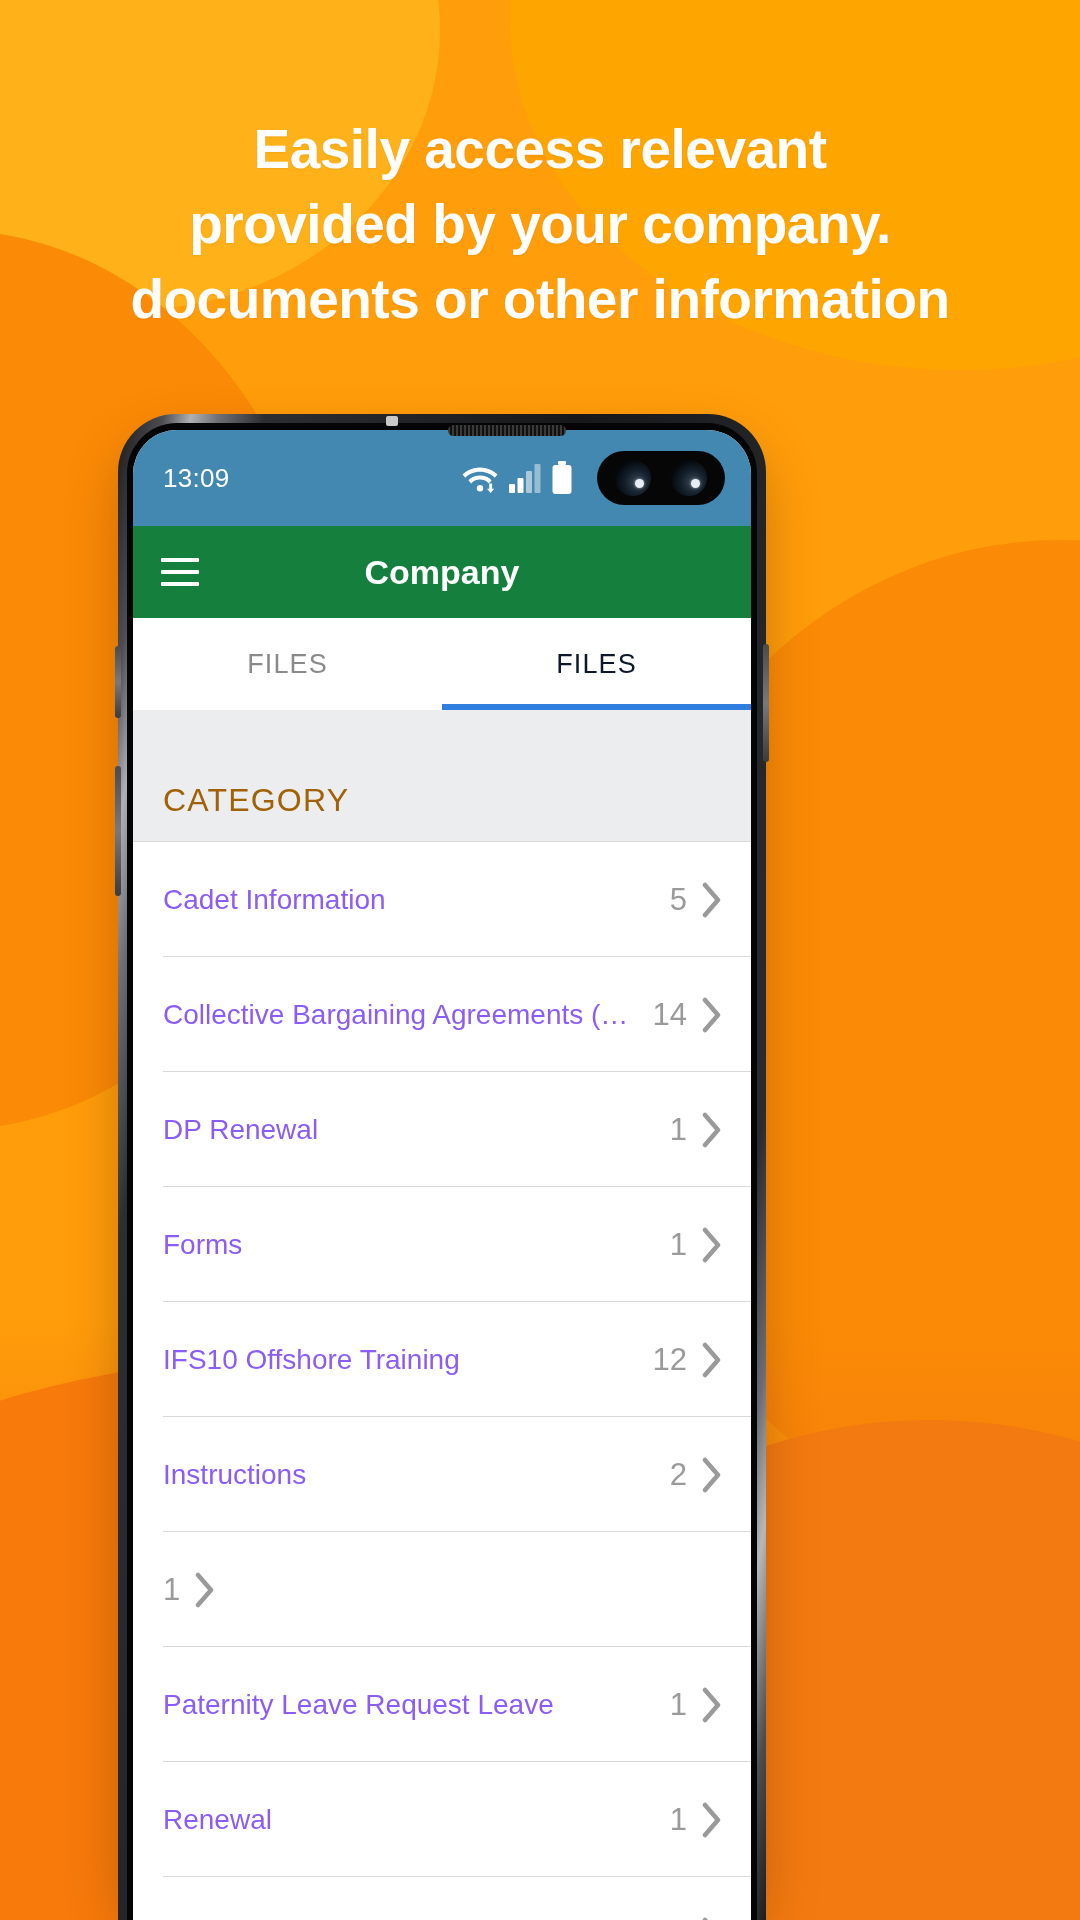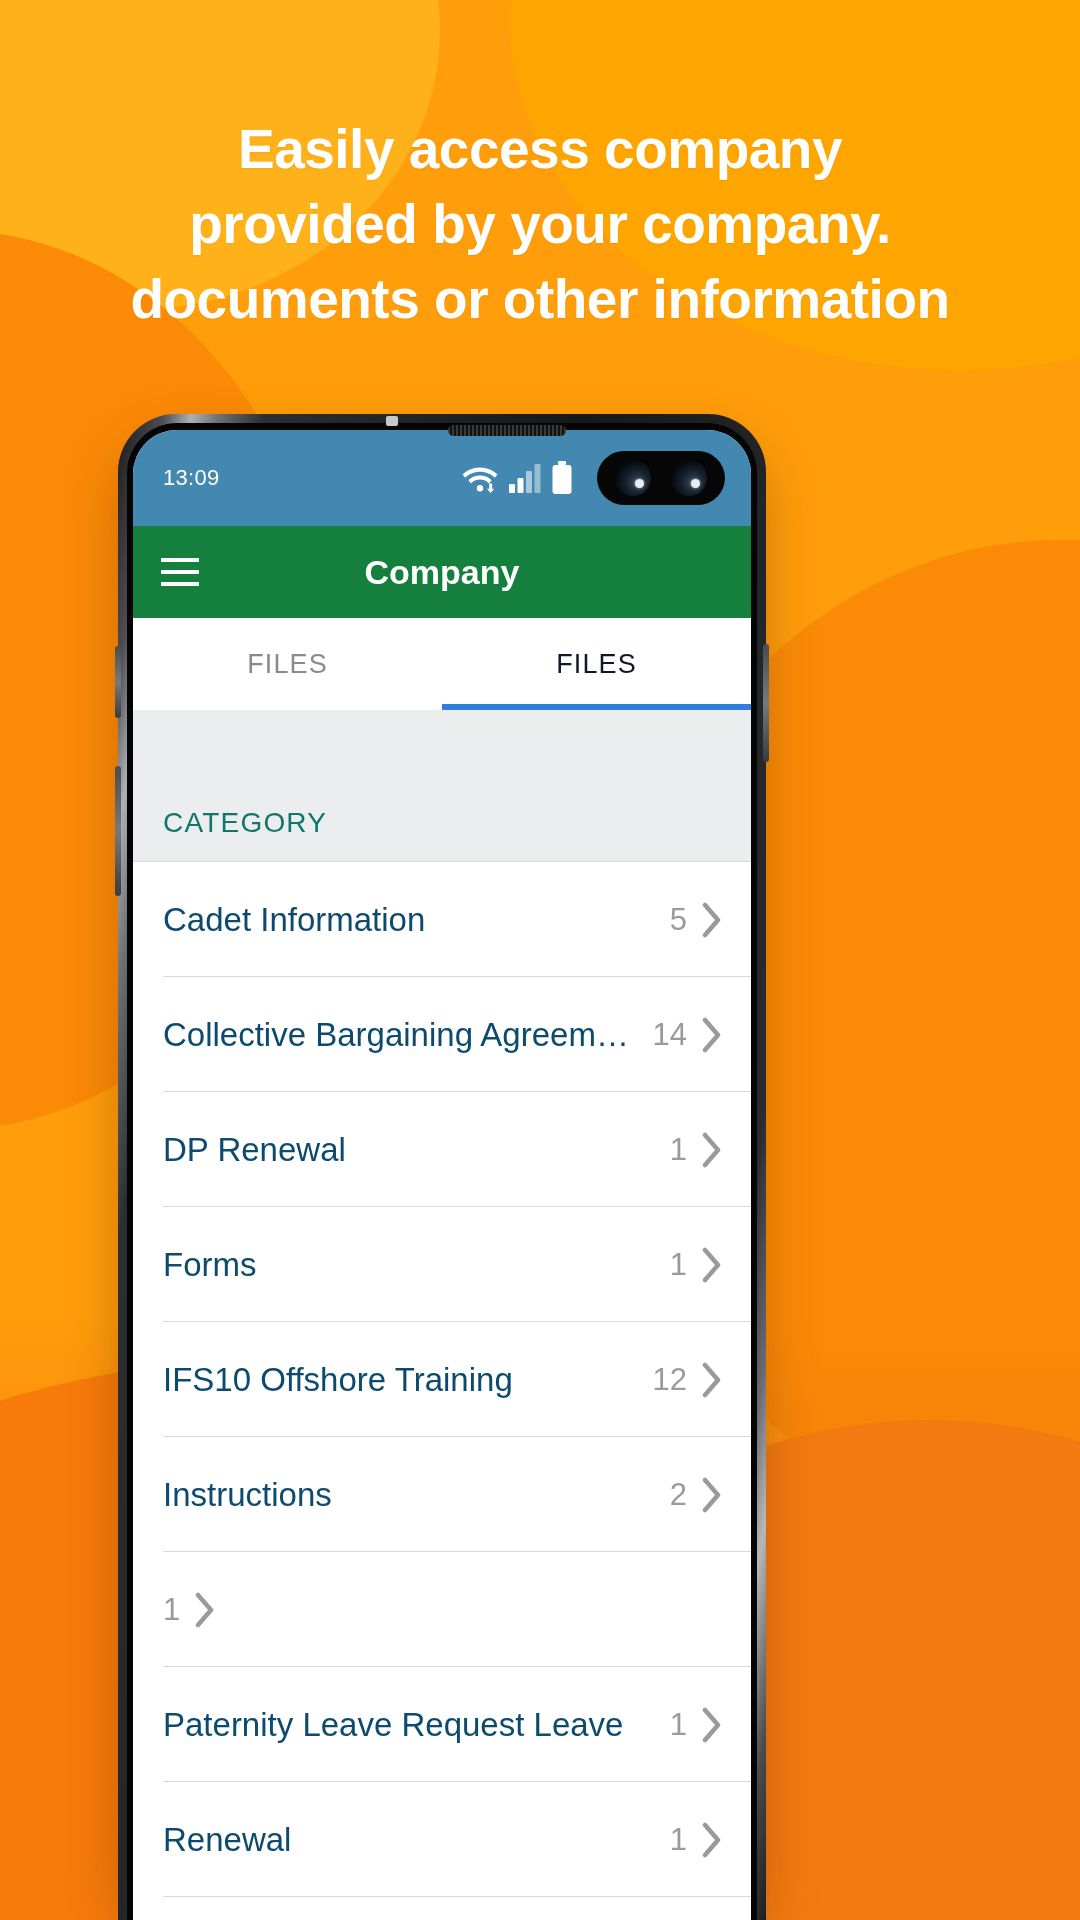--- a/index.html
+++ b/index.html
@@ -161,21 +161,21 @@
     position: relative;
     height: 96px;
     background: #4388B0;
     color: #fff;
     display: flex;
     align-items: center;
     padding: 0 26px 0 30px;
     box-sizing: border-box;
   }
   .clock {
-    font-size: 22px;
+    font-size: 26px;
     font-weight: 400;
     letter-spacing: .3px;
   }
   .status-right {
     margin-left: auto;
     display: flex;
     align-items: center;
     gap: 10px;
   }
   .icon-wifi, .icon-signal, .icon-battery { display: block; }
@@ -264,28 +264,28 @@
     content: "";
     position: absolute;
     left: 0; right: 0; bottom: 0;
     height: 6px;
     background: #2F7FE0;
   }
 
   
   .category-header {
     background: #ECEDEE;
-    height: 152px;
+    height: 132px;
     display: flex;
     align-items: flex-end;
     padding: 0 0 22px 30px;
     box-sizing: border-box;
     border-bottom: 1px solid #D8D9DA;
-    color: #0f766e;
-    font-size: 28px;
+    color: #a16207;
+    font-size: 32px;
     letter-spacing: 1.2px;
   }
 
   
   .file-list {
     background: #fff;
   }
   .file-row {
     display: flex;
     align-items: center;
@@ -296,22 +296,22 @@
     cursor: pointer;
   }
   .file-row::after {
     content: "";
     position: absolute;
     left: 30px; right: 0; bottom: 0;
     height: 1px;
     background: #D9D9D9;
   }
   .file-name {
-    font-size: 33px;
-    color: #0c4a6e;
+    font-size: 28px;
+    color: #8b5cf6;
     white-space: nowrap;
     overflow: hidden;
     text-overflow: ellipsis;
     flex: 1 1 auto;
     min-width: 0;
     padding-right: 14px;
   }
   .file-count {
     font-size: 31px;
     color: #9A9A9A;
@@ -330,21 +330,21 @@
 
   <div class="blob blob-tl"></div>
   <div class="blob blob-tr"></div>
   <div class="blob blob-ml"></div>
   <div class="blob blob-mr"></div>
   <div class="band-bottom"></div>
   <div class="blob blob-bl"></div>
   <div class="blob blob-br"></div>
 
   <div class="headline">
-    <span class="headline-line">Easily access company</span>
+    <span class="headline-line">Easily access relevant</span>
     <span class="headline-line">provided by your company.</span>
     <span class="headline-line">documents or other information</span>
   </div>
 
   <div id="phone">
     <div class="phone-shadow"></div>
     <div class="phone-body">
       <div class="btn-side btn-bixby"></div>
       <div class="btn-side btn-voldn"></div>
       <div class="btn-side btn-power"></div>

